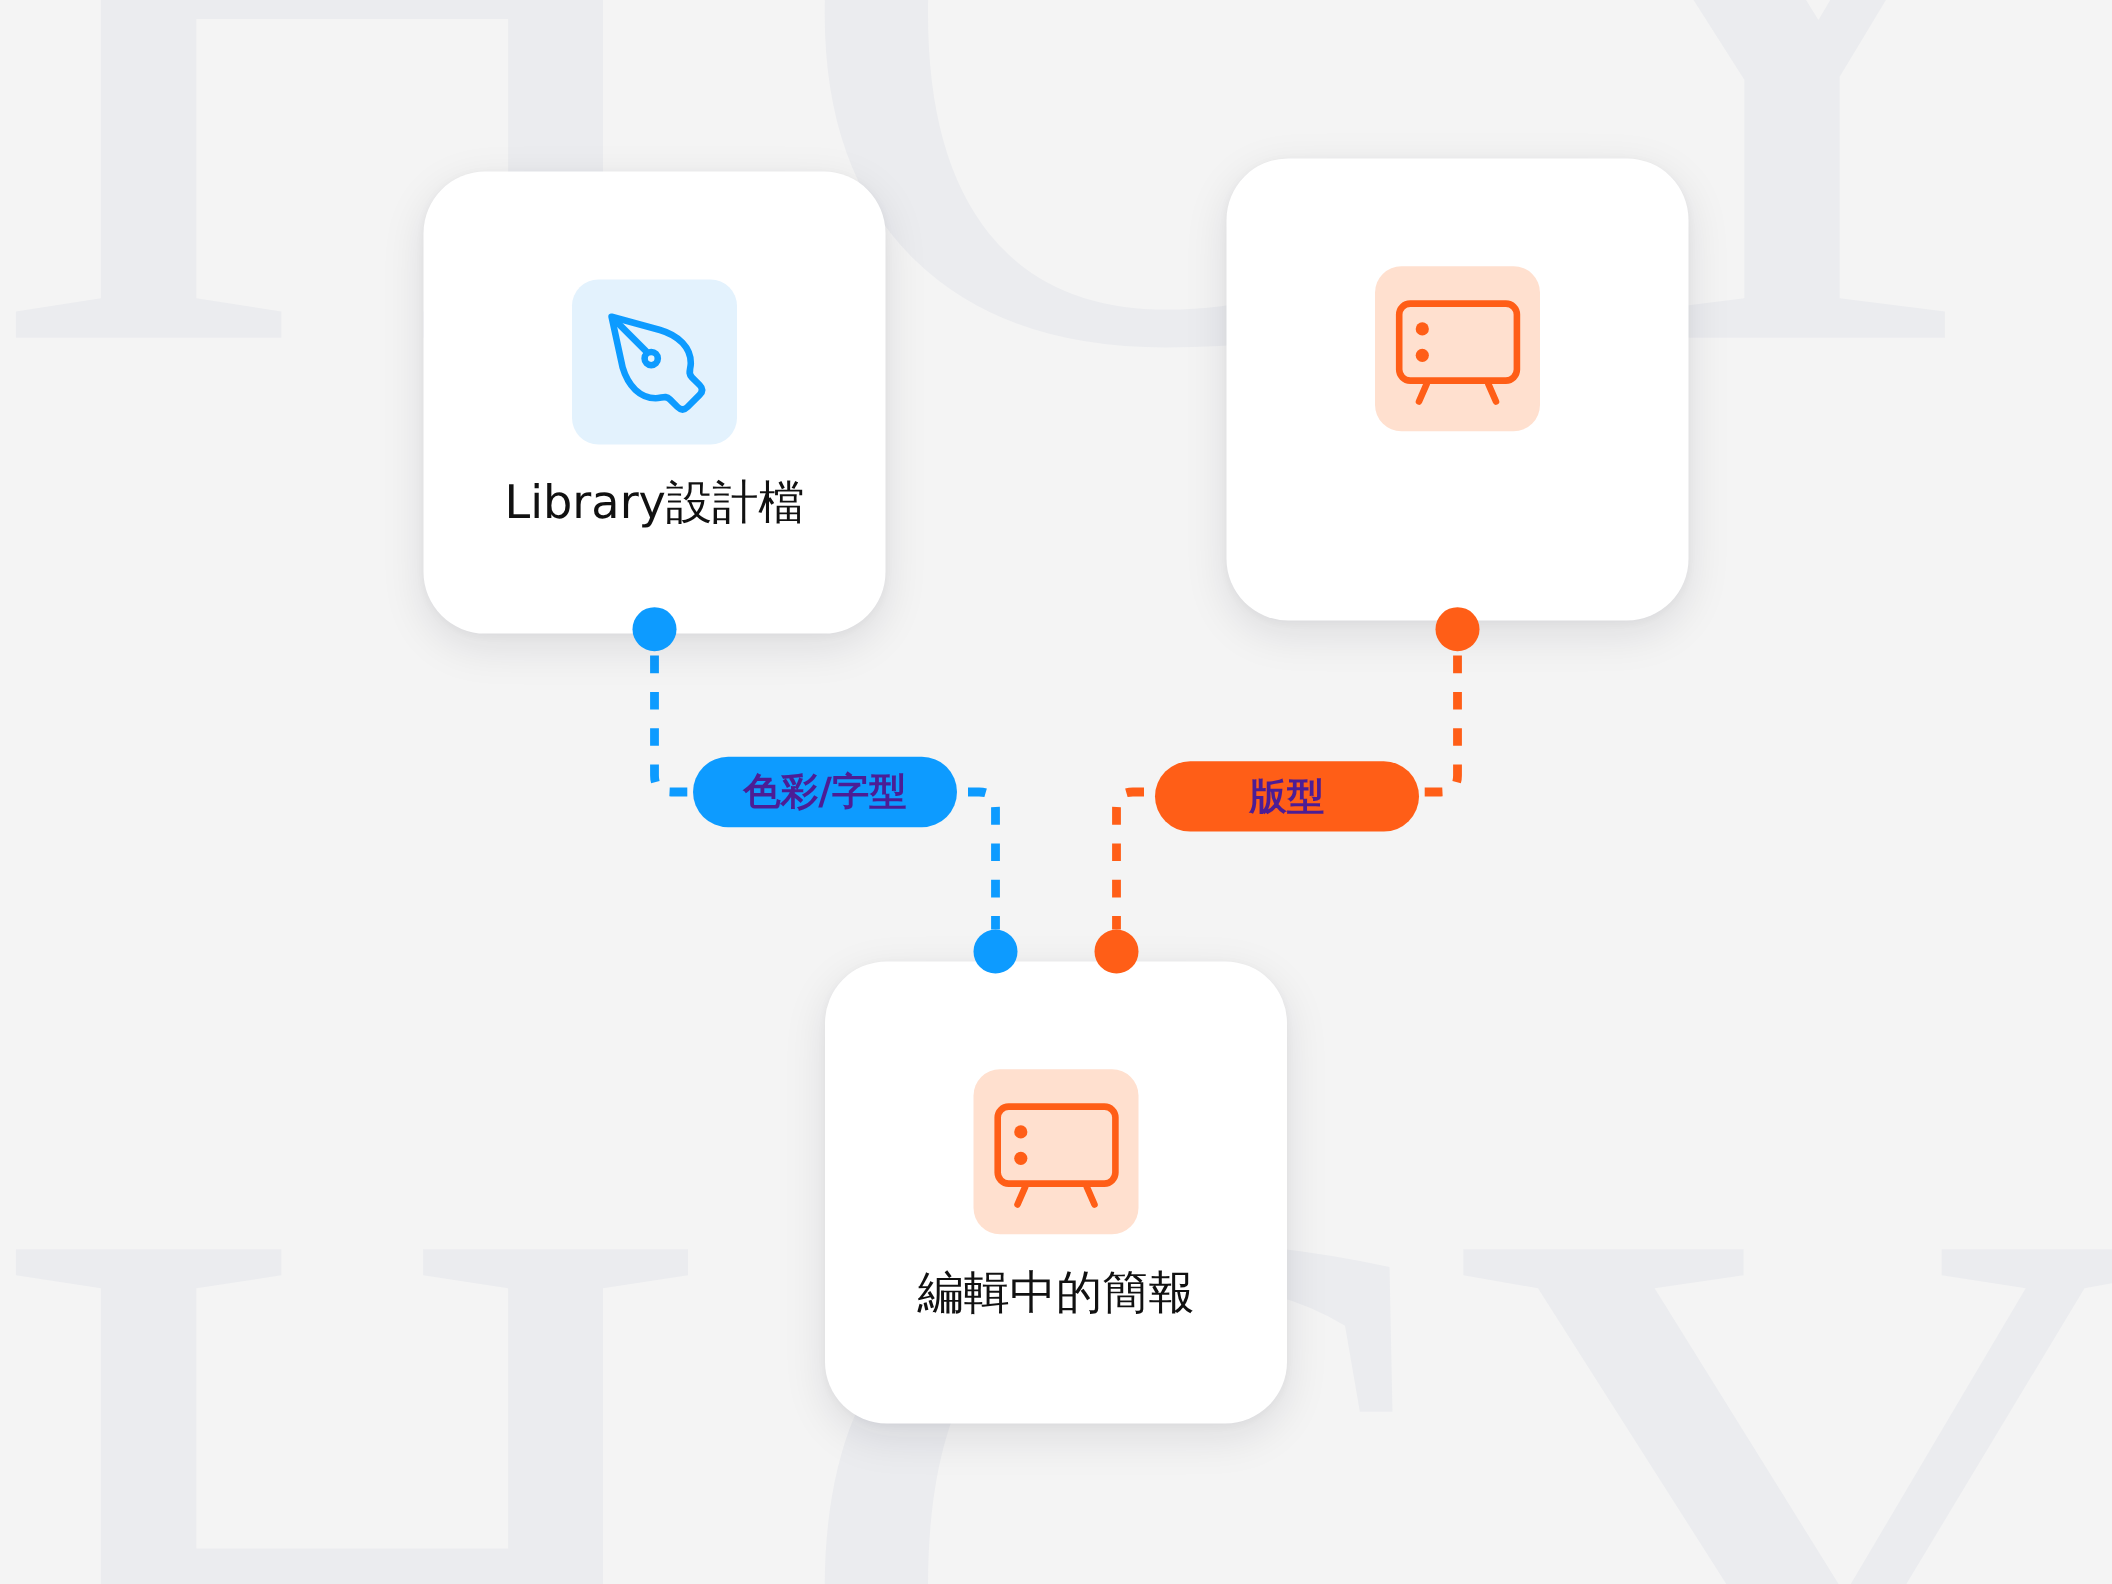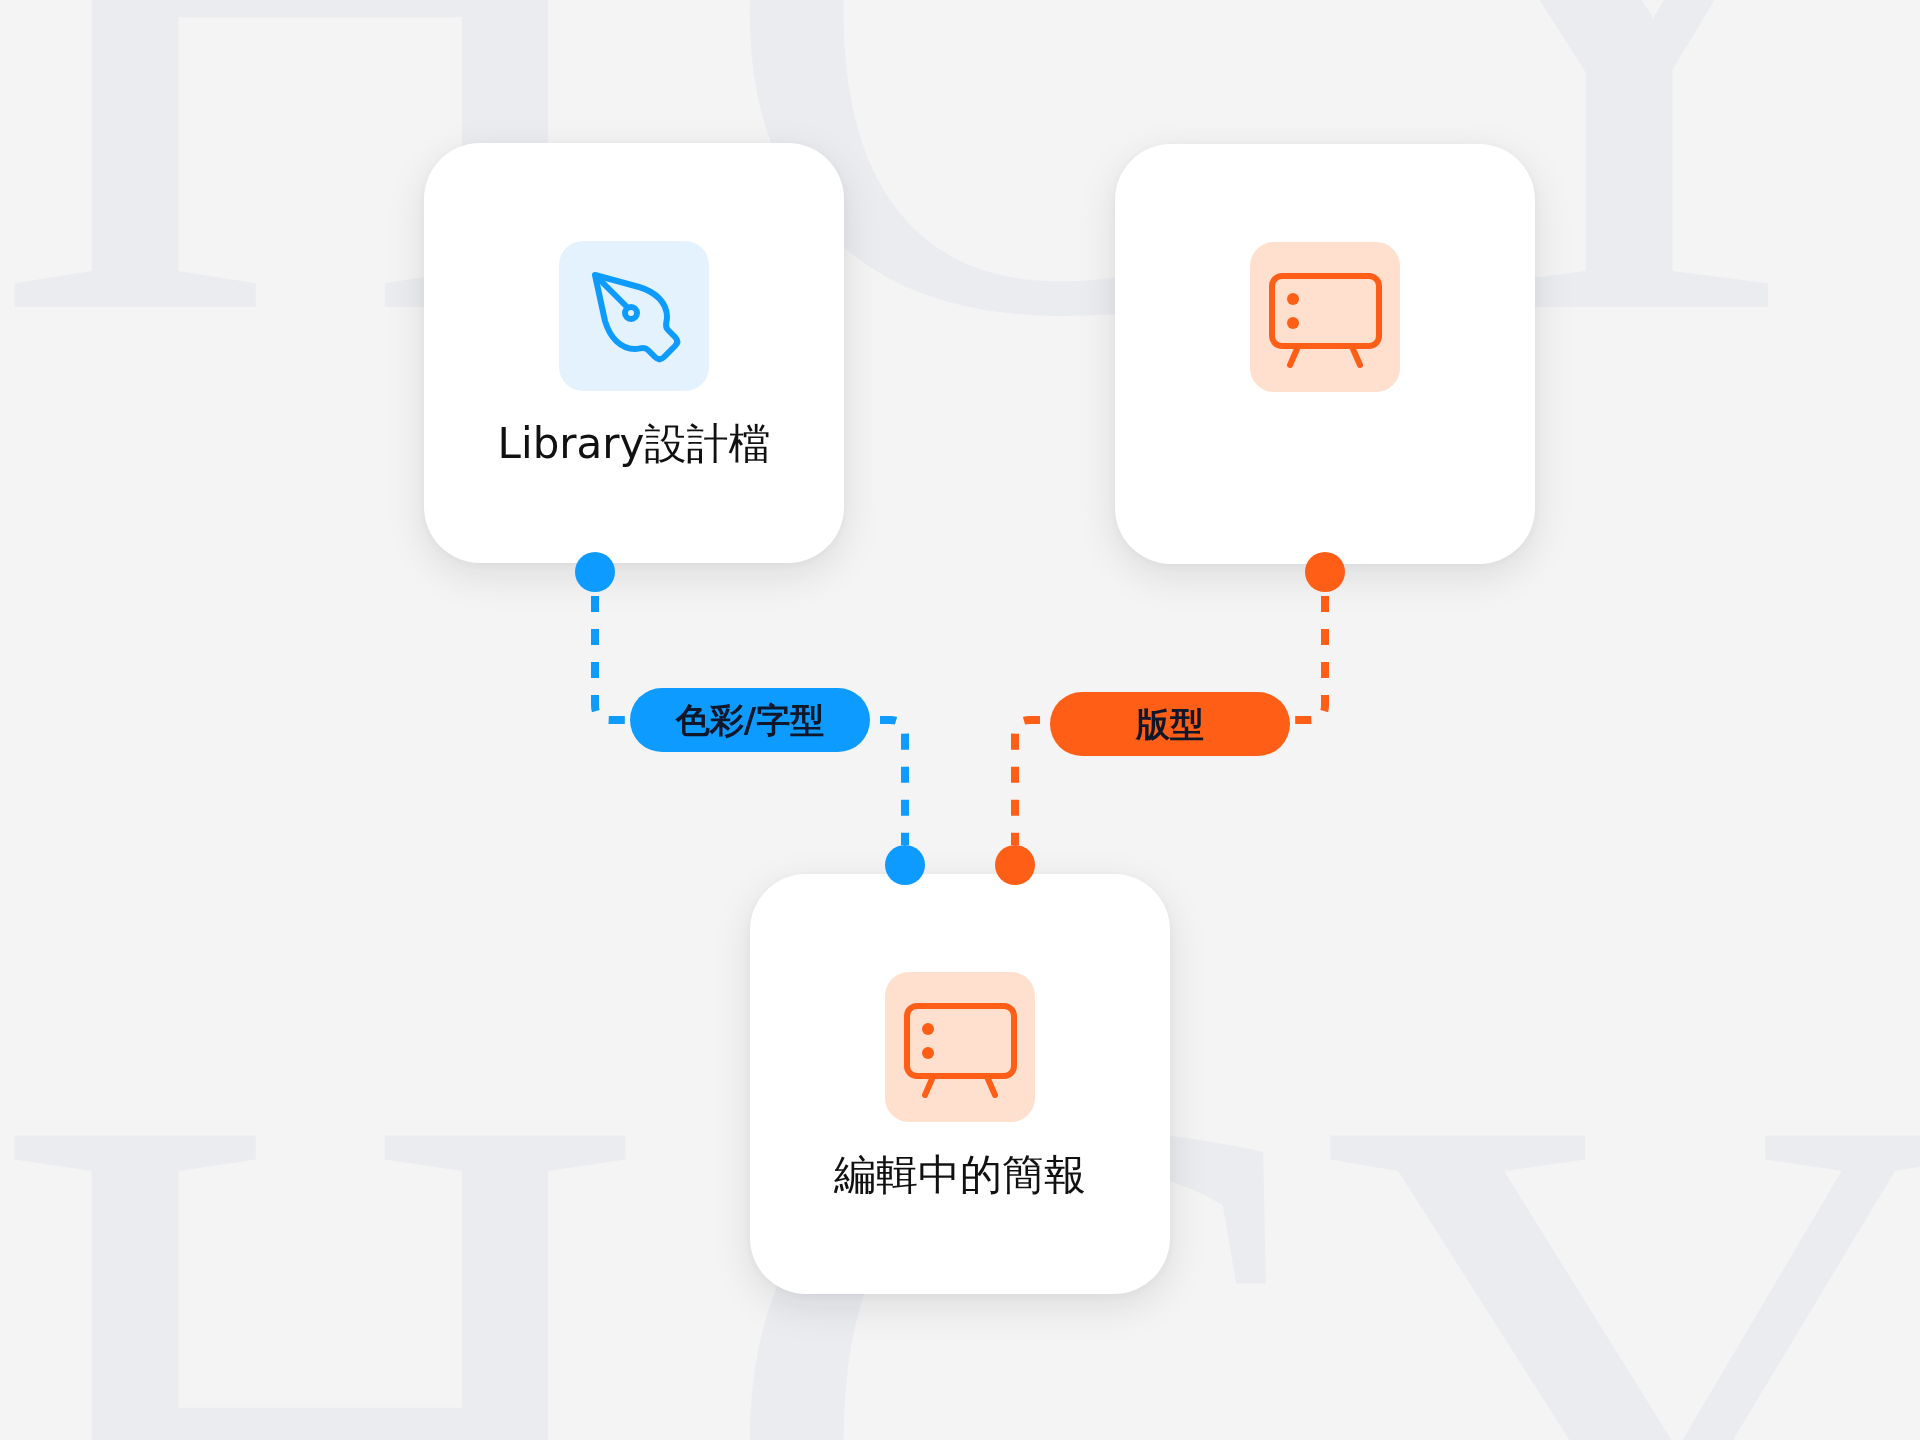--- a/index.html
+++ b/index.html
@@ -22,21 +22,21 @@
   }
   .card .icon-box svg { width: 150px; height: 150px; display: block; }
   .card .card-label {
     position: absolute; left: 0; right: 0; top: 276px; text-align: center;
     font-size: 42px; line-height: 50px; color: #111111; white-space: nowrap;
   }
   .icon-box.blue { background: #E3F2FD; }
   .icon-box.orange { background: #FFE0CF; }
   .pill {
     position: absolute; height: 64px; width: 240px; border-radius: 32px;
-    color: #0f172a; font-size: 34px; font-weight: bold; line-height: 64px;
+    color: #4c1d95; font-size: 34px; font-weight: bold; line-height: 64px;
     text-align: center; white-space: nowrap;
   }
   .dot { position: absolute; width: 40px; height: 40px; border-radius: 50%; z-index: 3; }
 </style>
 </head>
 <body>
 
 <svg class="bg-letters" viewBox="0 0 1920 1440">
   <text x="-12" y="307">H</text>
   <text x="712" y="307">C</text>
@@ -48,21 +48,21 @@
 
 <svg class="connectors" viewBox="0 0 1920 1440">
   <g fill="none" stroke-width="8" stroke-dasharray="16 17">
     <path stroke="#0D9BFF" d="M595 596 L595 705 Q595 720 610 720 L630 720"></path>
     <path stroke="#0D9BFF" d="M880 720 L890 720 Q905 720 905 735 L905 845"></path>
     <path stroke="#FF5E17" d="M1325 596 L1325 705 Q1325 720 1310 720 L1290 720"></path>
     <path stroke="#FF5E17" d="M1040 720 L1030 720 Q1015 720 1015 735 L1015 845"></path>
   </g>
 </svg>
 
-<div class="card" style="left:385px; top:143px;margin-left:39px;">
+<div class="card" style="left:385px; top:156px;">
   <div class="icon-box blue">
     <svg viewBox="0 0 150 150">
       <g fill="none" stroke="#0D9BFF" stroke-width="6" stroke-linecap="round" stroke-linejoin="round">
         <path d="M36 34 L80 46 C97 51 108 62 108 76 C108 82 105 85 109 89 L116 96 C119 99 119 102 116 105 L105 116 C102 119 99 119 96 116 L89 109 C85 105 82 108 76 108 C62 108 51 97 46 80 Z"></path>
         <path d="M37 35 L67 65"></path>
         <circle cx="72" cy="72" r="6"></circle>
       </g>
     </svg>
   </div>
   <div class="card-label">Library設計檔</div>

